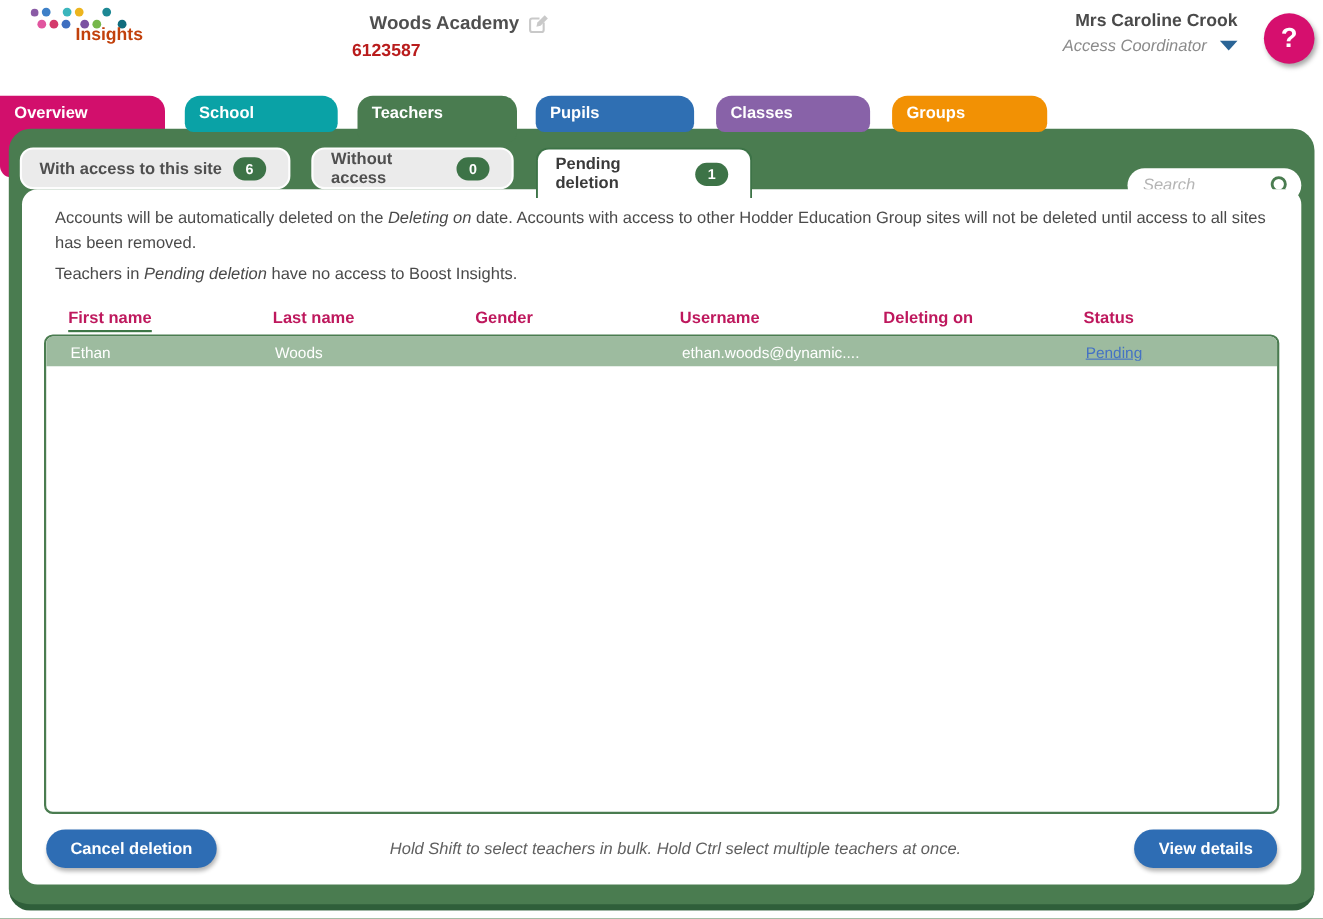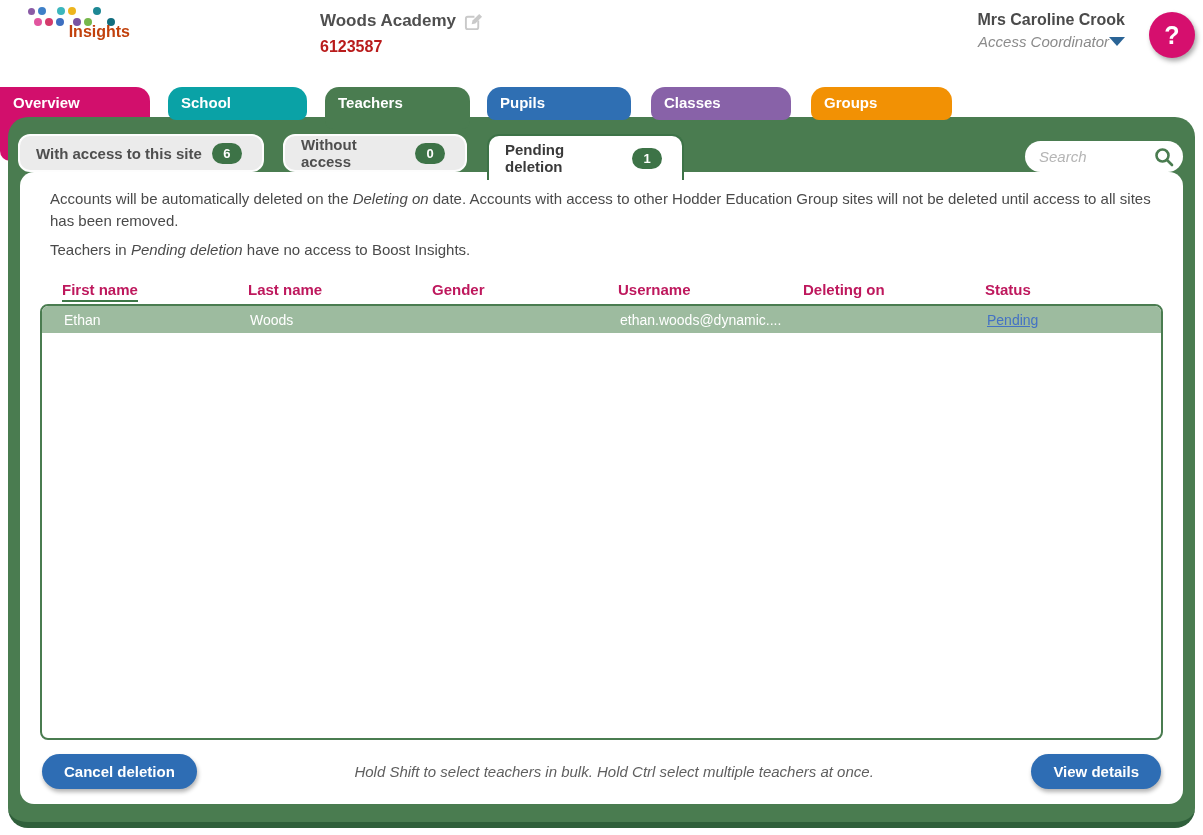--- a/index.html
+++ b/index.html
@@ -28,28 +28,28 @@
   .r2 .dot:nth-child(1){ background:#e1559f; }
   .r2 .dot:nth-child(2){ background:#d43a6b; }
   .r2 .dot:nth-child(3){ background:#3e6fc0; }
   .r2 .dot:nth-child(4){ background:#7b52a2; margin-left:6px; }
   .r2 .dot:nth-child(5){ background:#76b74b; }
   .r2 .dot:nth-child(6){ background:#116d7e; margin-left:12px; }
   .logo-title { font-size: 34px; font-weight: bold; color: #2d2d2d; letter-spacing: -1.5px; line-height: 34px; }
   .logo-sub { font-size: 16px; font-weight: bold; color: #c2410c; text-align: right; margin-top: -4px; padding-right: 4px; }
 
   .school-info { position: absolute; left: 320px; top: 11px; }
-  .school-name-line { display: flex; align-items: center; gap: 8px; }
+  .school-name-line { display: flex; align-items: center; gap: 8px; margin-left: 16px; }
   .school-name { font-size: 17px; font-weight: bold; color: #4f4f4f; }
   .edit-icon { color: #c9c9c9; cursor: pointer; line-height: 0; }
   .school-id { font-size: 16px; font-weight: bold; color: #b91c1c; margin-top: 7px; }
 
   .user-info { position: absolute; right: 78px; top: 11px; text-align: right; cursor: pointer; }
   .user-name { font-size: 16px; font-weight: bold; color: #4a4a4a; }
-  .user-role-line { display: flex; align-items: center; justify-content: flex-end; gap: 0; margin-top: 4px; }
+  .user-role-line { display: flex; align-items: center; justify-content: flex-end; gap: 12px; margin-top: 4px; }
   .user-role { font-size: 15px; font-style: italic; color: #8b8b8b; }
   .caret-down { width: 0; height: 0; border-left: 8px solid transparent; border-right: 8px solid transparent; border-top: 9px solid #2a6496; }
 
   .help-btn {
     position: absolute; right: 8px; top: 12px; width: 46px; height: 46px; border-radius: 50%;
     background: #d60f6e; color: #fff; font-size: 25px; font-weight: bold;
     display: flex; align-items: center; justify-content: center; cursor: pointer;
     box-shadow: 2px 3px 5px rgba(0,0,0,0.35);
   }
 
@@ -87,21 +87,21 @@
     border: 2px solid #3d7347; border-bottom: none; border-radius: 12px 12px 0 0;
     color: #3a3a3a; z-index: 6;
   }
   .count-badge {
     background: #3d7347; color: #fff; font-size: 13px; font-weight: bold;
     min-width: 30px; height: 21px; border-radius: 11px;
     display: flex; align-items: center; justify-content: center; padding: 0 8px;
   }
 
   .search-box {
-    position: absolute; right: 12px; top: 24px; width: 158px; height: 31px;
+    position: absolute; right: 12px; top: 36px; width: 158px; height: 31px;
     background: #fff; border-radius: 16px; display: flex; align-items: center; padding: 0 8px 0 14px; z-index: 4;
   }
   .search-box input {
     border: none; outline: none; width: 110px; font-size: 15px; font-style: italic;
     font-family: "Liberation Sans", sans-serif; color: #555; background: transparent;
   }
   .search-box input::placeholder { color: #b5b5b5; font-style: italic; }
   .search-icon { cursor: pointer; line-height: 0; margin-left: auto; }
 
   

